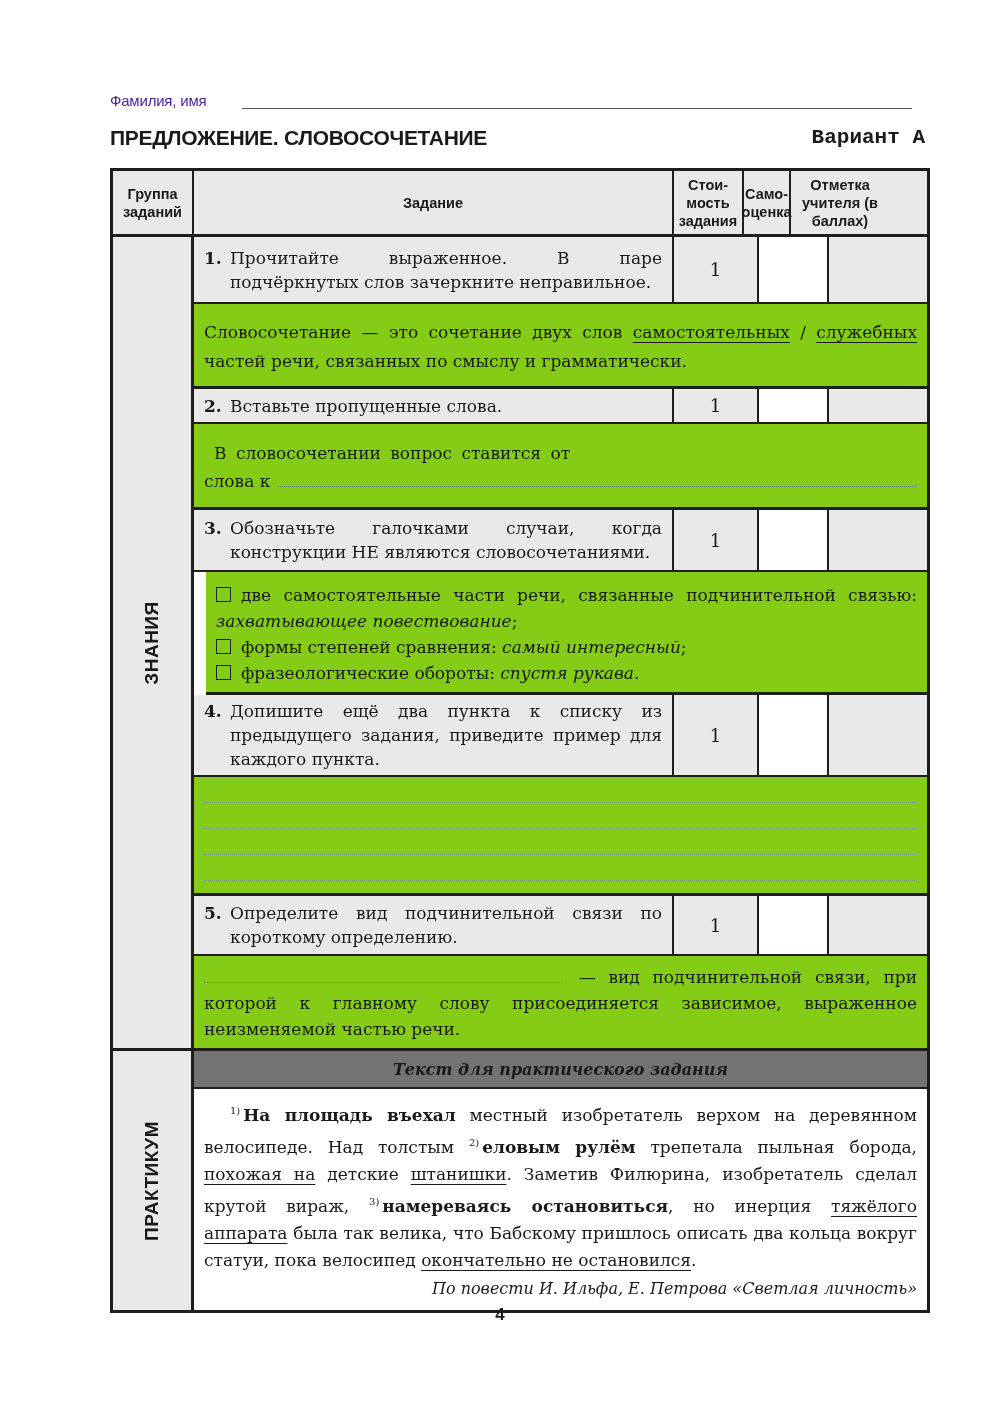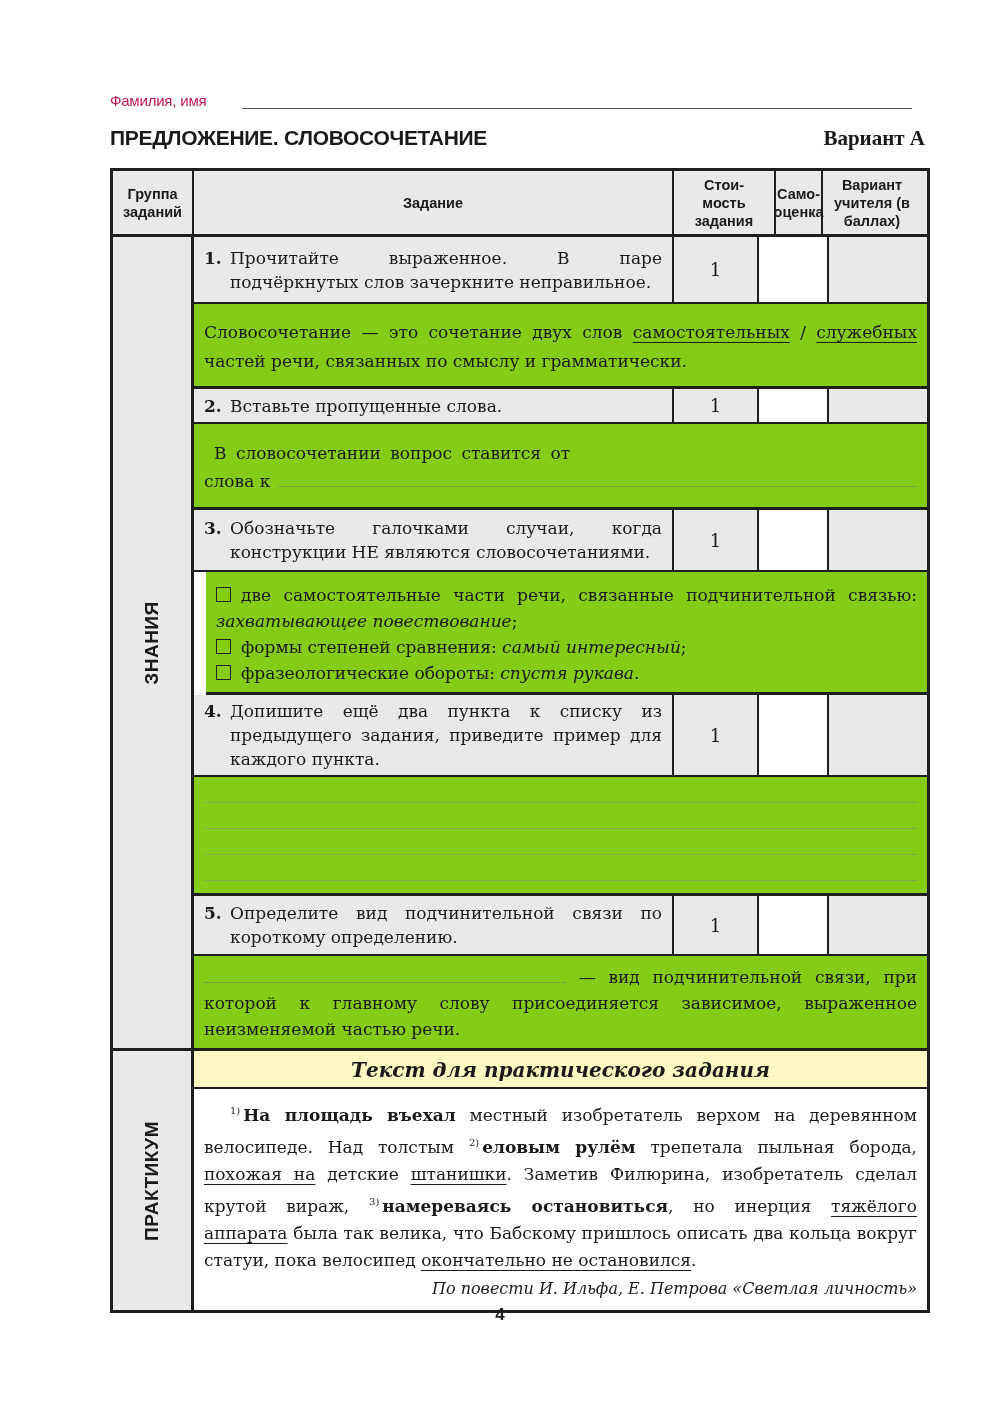--- a/index.html
+++ b/index.html
@@ -1,35 +1,35 @@
 <!DOCTYPE html>
 <html><head>
 <meta charset="utf-8">
 <style>
   * { box-sizing: border-box; margin: 0; padding: 0; }
   html, body { width: 1000px; height: 1415px; background: #ffffff; }
   body { position: relative; color: #1a1a1a; font-family: "DejaVu Serif", "Liberation Serif", serif; }
 
   .name-line { position: absolute; left: 110px; top: 92px; width: 700px; height: 22px; font-size: 15px; }
-  .name-line .label { position: absolute; left: 0; top: 0; font-family: "Liberation Sans", sans-serif; color: #be185d; letter-spacing: -0.2px; }
+  .name-line .label { position: absolute; left: 0; top: 0; font-family: "Liberation Sans", sans-serif; color: #4c1d95; letter-spacing: -0.2px; }
   .name-line .rule { position: absolute; left: 132px; top: 16px; width: 670px; border-bottom: 1px solid #555; }
 
   .title-row { position: absolute; left: 110px; top: 126px; width: 815px; height: 28px; }
   .title { position: absolute; left: 0; top: 0; font-family: "Liberation Sans", sans-serif; font-weight: bold; font-size: 21px; letter-spacing: -0.3px; }
-  .variant { position: absolute; right: 0; top: 0; font-family: Liberation Serif, serif; font-weight: bold; font-size: 21px; }
+  .variant { position: absolute; right: 0; top: 0; font-family: Liberation Mono, monospace; font-weight: bold; font-size: 21px; }
 
   .sheet { position: absolute; left: 110px; top: 168px; width: 820px; border: 3px solid #1e1e1e; }
 
   .hdr { display: flex; height: 66px; border-bottom: 3px solid #1e1e1e; background: #e9e9e9; }
   .hdr > div { display: flex; align-items: center; justify-content: center; text-align: center; font-family: "Liberation Sans", sans-serif; font-weight: bold; font-size: 14.5px; line-height: 18px; border-right: 2px solid #1e1e1e; }
   .hdr > div:last-child { border-right: none; }
 
   .c-group { width: 81px; }
   .c-task  { width: 480px; }
-  .c-cost  { width: 102px; }
+  .c-cost  { width: 70px; }
   .c-self  { width: 47px; }
   .c-mark  { width: 98px; }
 
   .body { display: flex; }
   .group-col { width: 81px; border-right: 3px solid #1e1e1e; background: #e9e9e9; position: relative; }
   .group-col .vlabel { position: absolute; left: 50%; top: 50%; transform: translate(-50%,-50%) rotate(-90deg); font-family: "Liberation Sans", sans-serif; font-weight: bold; font-size: 19px; white-space: nowrap; letter-spacing: 0.5px; }
   .right { flex: 1; }
 
   .task-row { display: flex; border-bottom: 2px solid #1e1e1e; background: #e9e9e9; }
   .task-row .q { width: 480px; padding: 9px 10px 8px 10px; font-size: 17px; line-height: 24px; border-right: 2px solid #1e1e1e; display: flex; }
@@ -42,21 +42,21 @@
   .content-row { border-bottom: 3px solid #1e1e1e; padding: 14px 10px 12px 10px; font-size: 17px; line-height: 29px; background: #84cc16; text-align: justify; }
   .content-row.last { border-bottom: none; }
   .u { text-decoration: underline; text-underline-offset: 4px; text-decoration-thickness: 1px; }
   .dots { display: inline-block; border-bottom: 1px dotted #777; height: 14px; vertical-align: baseline; }
   .dotline { border-bottom: 1px dotted #888; height: 26px; }
   .it { font-style: italic; }
   .cb { display: inline-block; width: 15px; height: 15px; border: 1.5px solid #222; vertical-align: -1px; margin-right: 10px; }
   .cb-line { line-height: 26px; margin-left: 12px; }
 
   .section-sep { border-top: 3px solid #1e1e1e; }
-  .text-title { background: #fef9c3; border-bottom: 2px solid #1e1e1e; text-align: center; font-style: italic; font-weight: bold; font-size: 20px; height: 38px; line-height: 38px; }
+  .text-title { background: #737373; border-bottom: 2px solid #1e1e1e; text-align: center; font-style: italic; font-weight: bold; font-size: 16px; height: 38px; line-height: 38px; }
   .practice { padding: 8px 10px 6px 10px; font-size: 17px; line-height: 27px; text-align: justify; }
   .practice p { text-indent: 26px; }
   .practice sup { font-size: 10px; vertical-align: 7px; margin-right: 3px; }
   .practice b { font-weight: bold; }
   .source { text-align: right; font-style: italic; font-size: 16px; line-height: 30px; }
 
   .page-num { position: absolute; left: 0; width: 1000px; top: 1305px; text-align: center; font-family: "Liberation Sans", sans-serif; font-weight: bold; font-size: 17px; }
 </style>
 </head>
 <body>
@@ -77,21 +77,21 @@
         <span style="width:70px">Группа заданий</span>
       </div>
     <div class="c-task">Задание</div>
     <div class="c-cost">
         <span style="width:62px">Стои-мость задания</span>
       </div>
     <div class="c-self">
         <span style="width:58px">Само-оценка</span>
       </div>
     <div class="c-mark">
-        <span style="width:90px">Вариант учителя (в баллах)</span>
+        <span style="width:90px">Отметка учителя (в баллах)</span>
       </div>
   </div>
 
   <div class="body">
     <div class="group-col">
       <span class="vlabel">ЗНАНИЯ</span>
     </div>
     <div class="right">
 
       <div class="task-row">

